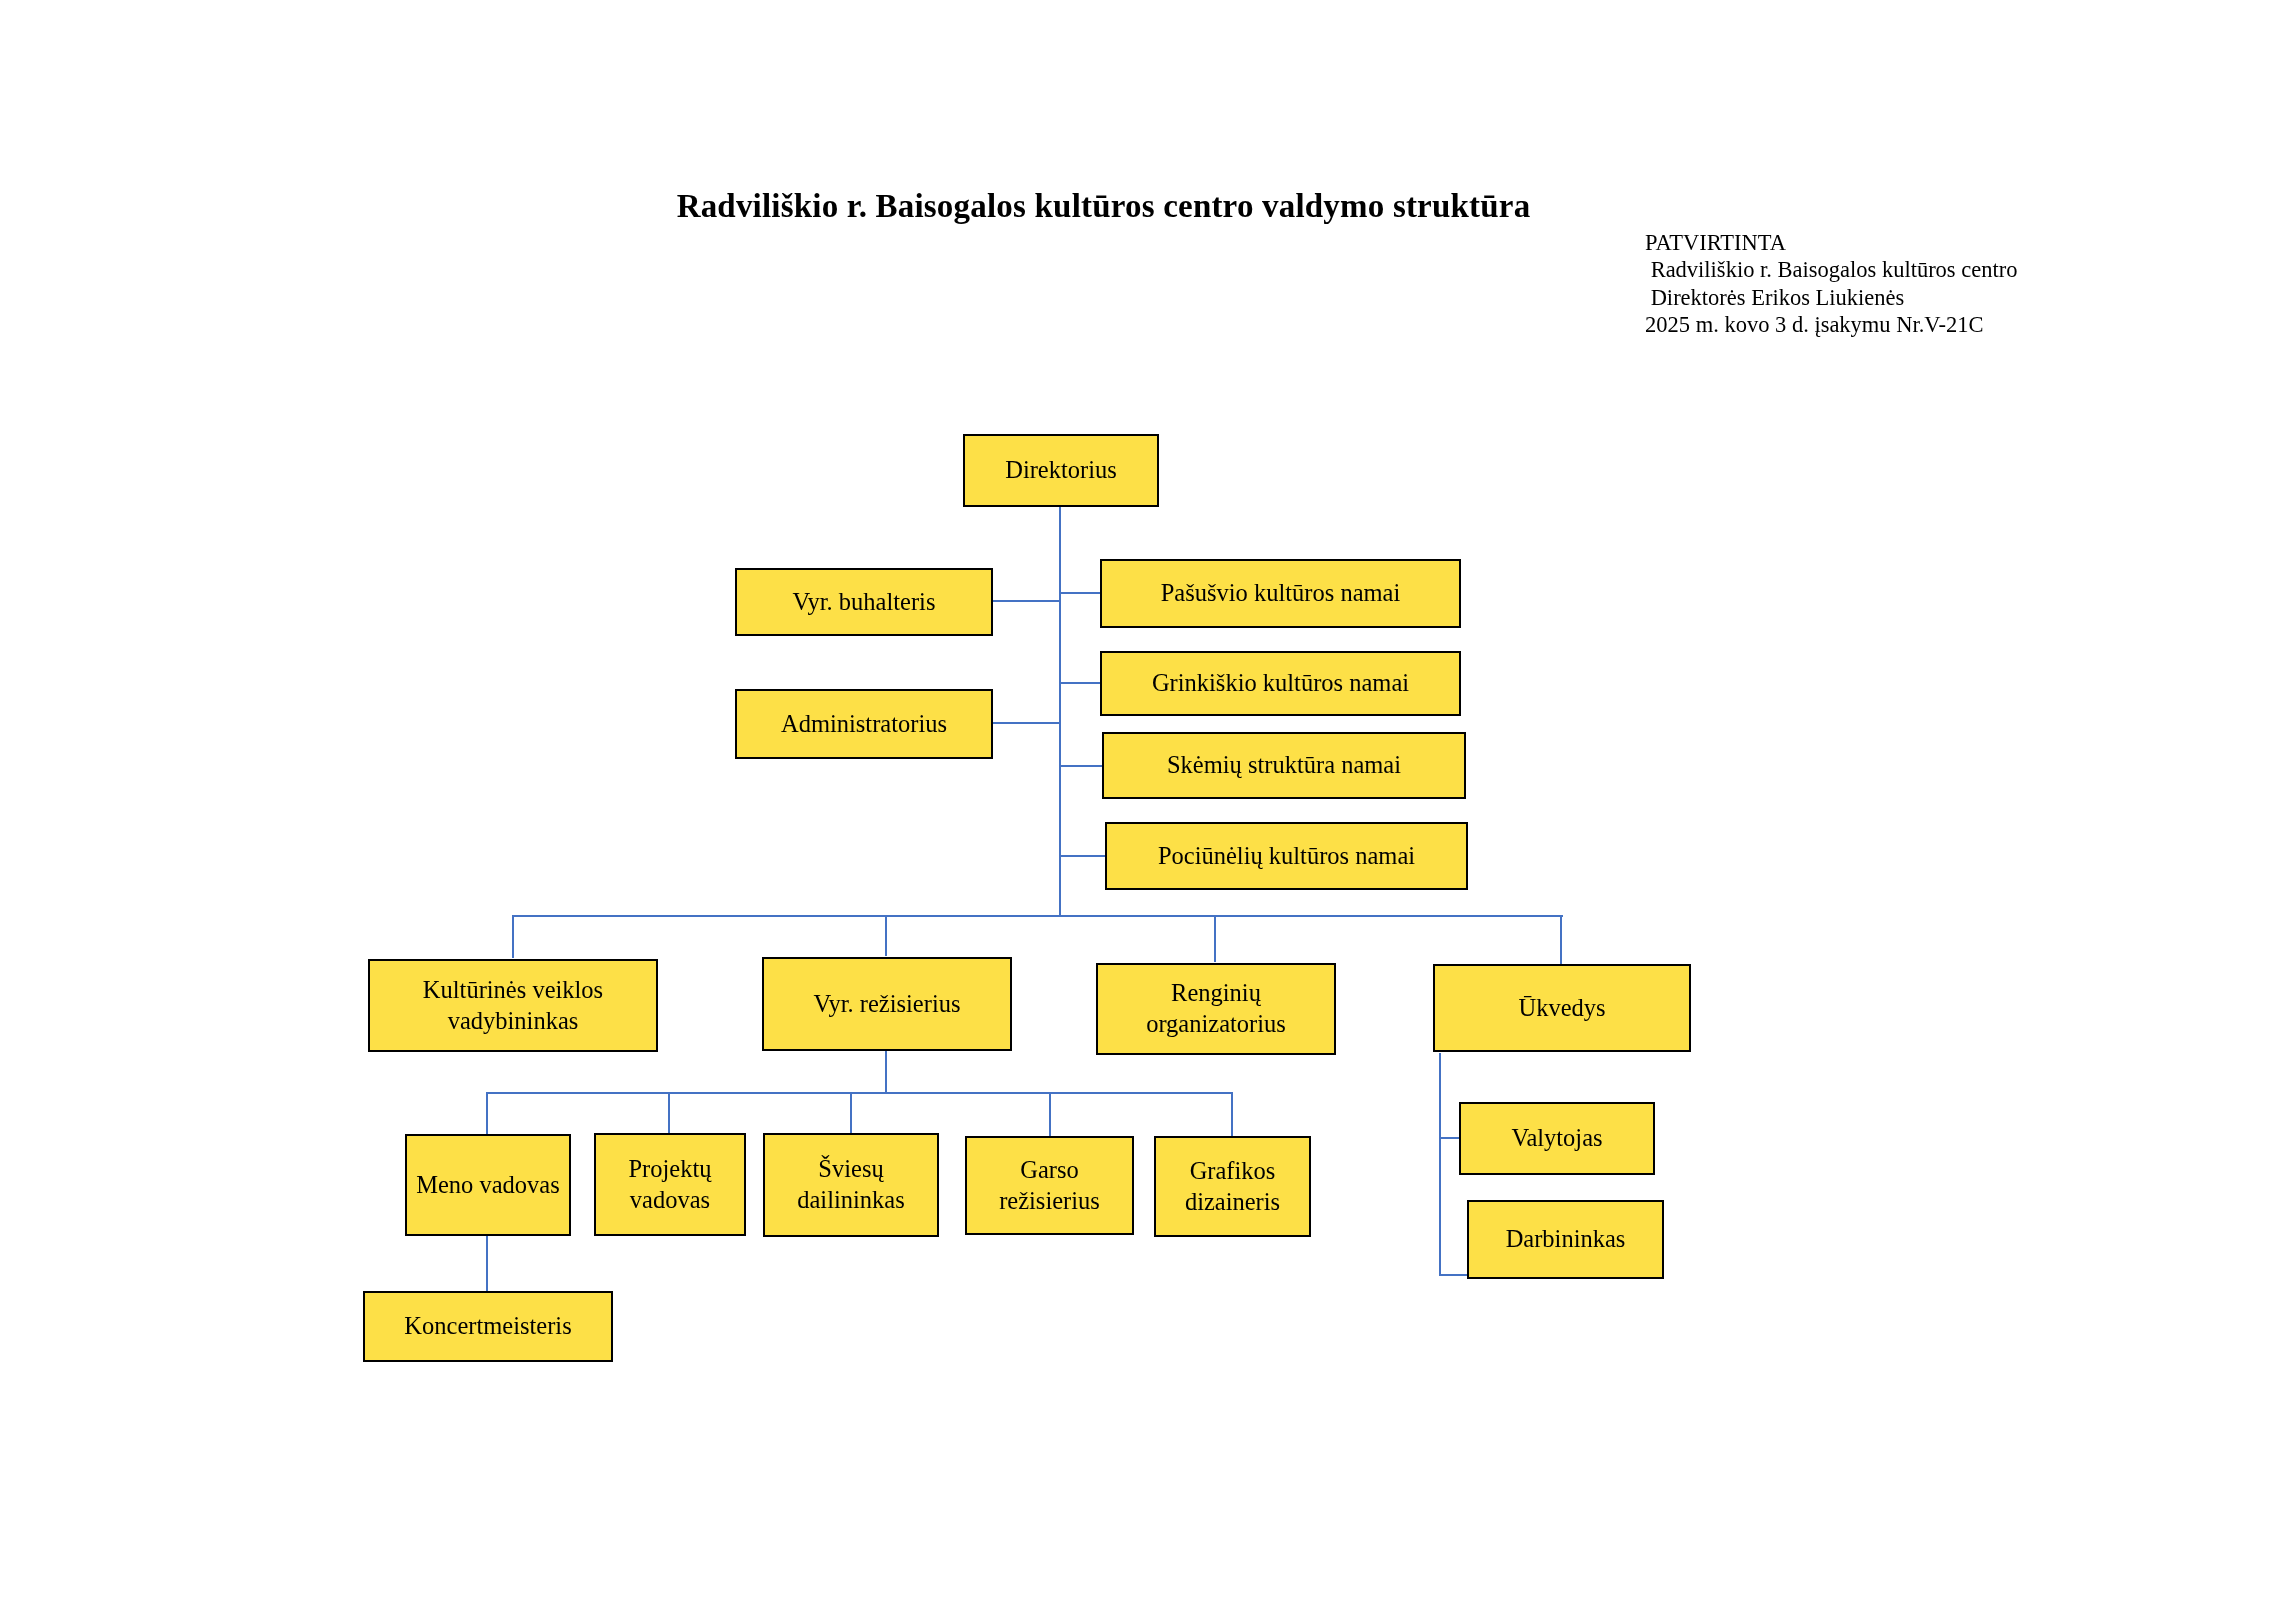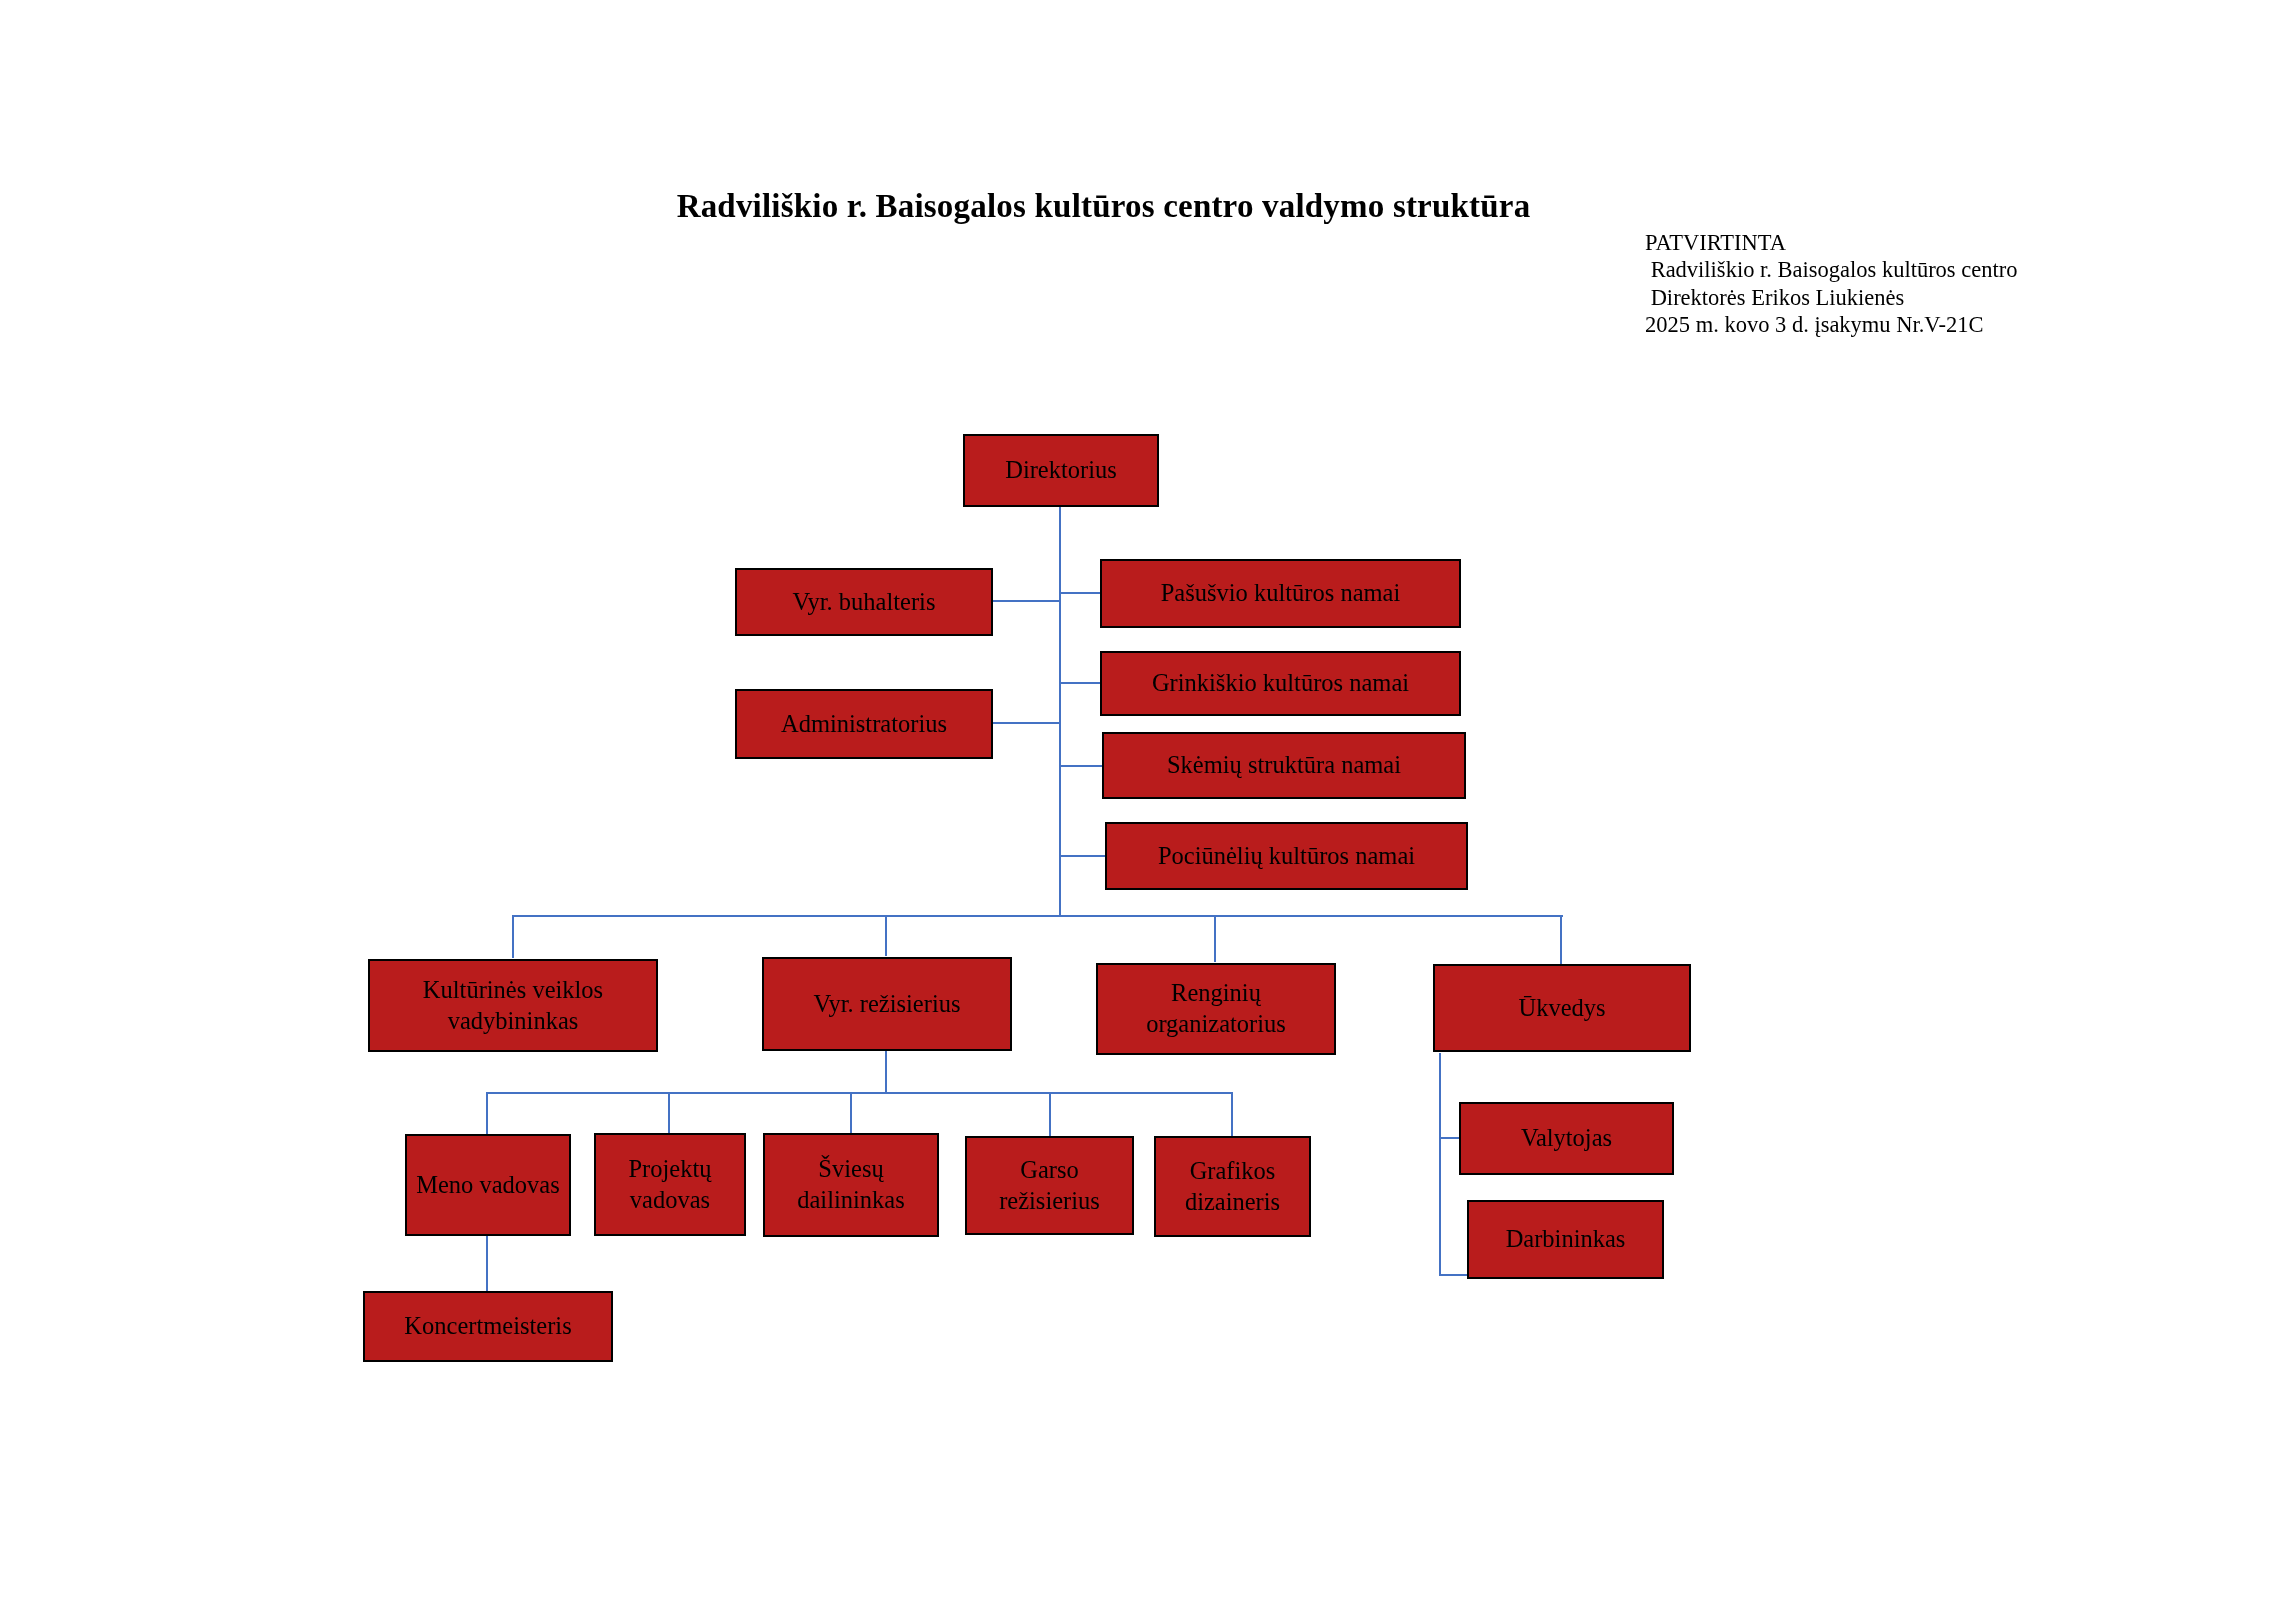--- a/index.html
+++ b/index.html
@@ -20,21 +20,21 @@
   }
   .approval{
     position:absolute;left:1645px;top:229px;
     font-size:22.5px;line-height:27.4px;
   }
   .approval div{white-space:pre;}
   .node{
     position:absolute;
     box-sizing:border-box;
     border:2.9px solid #000000;
-    background:#b91c1c;
+    background:#fde047;
     display:flex;align-items:center;justify-content:center;
     text-align:center;
     font-size:24.5px;line-height:1.25;
     padding:2px 5.9px;
     z-index:2;
   }
   .line{position:absolute;background:#4472C4;z-index:1;}
   .h-line{height:2px;}
   .v-line{width:2px;}
 </style>
@@ -142,21 +142,21 @@
   </div>
 
   <div class="node" style="left:1154px;top:1136px;width:157px;height:101px">
     <span>Grafikos dizaineris</span>
   </div>
 
   <div class="node" style="left:363px;top:1291px;width:250px;height:71px">
     <span>Koncertmeisteris</span>
   </div>
 
-  <div class="node" style="left:1459px;top:1102px;width:215px;height:73px">
+  <div class="node" style="left:1459px;top:1102px;width:196px;height:73px">
     <span>Valytojas</span>
   </div>
 
   <div class="node" style="left:1467px;top:1200px;width:197px;height:79px">
     <span>Darbininkas</span>
   </div>
 
 </div>
 
 

